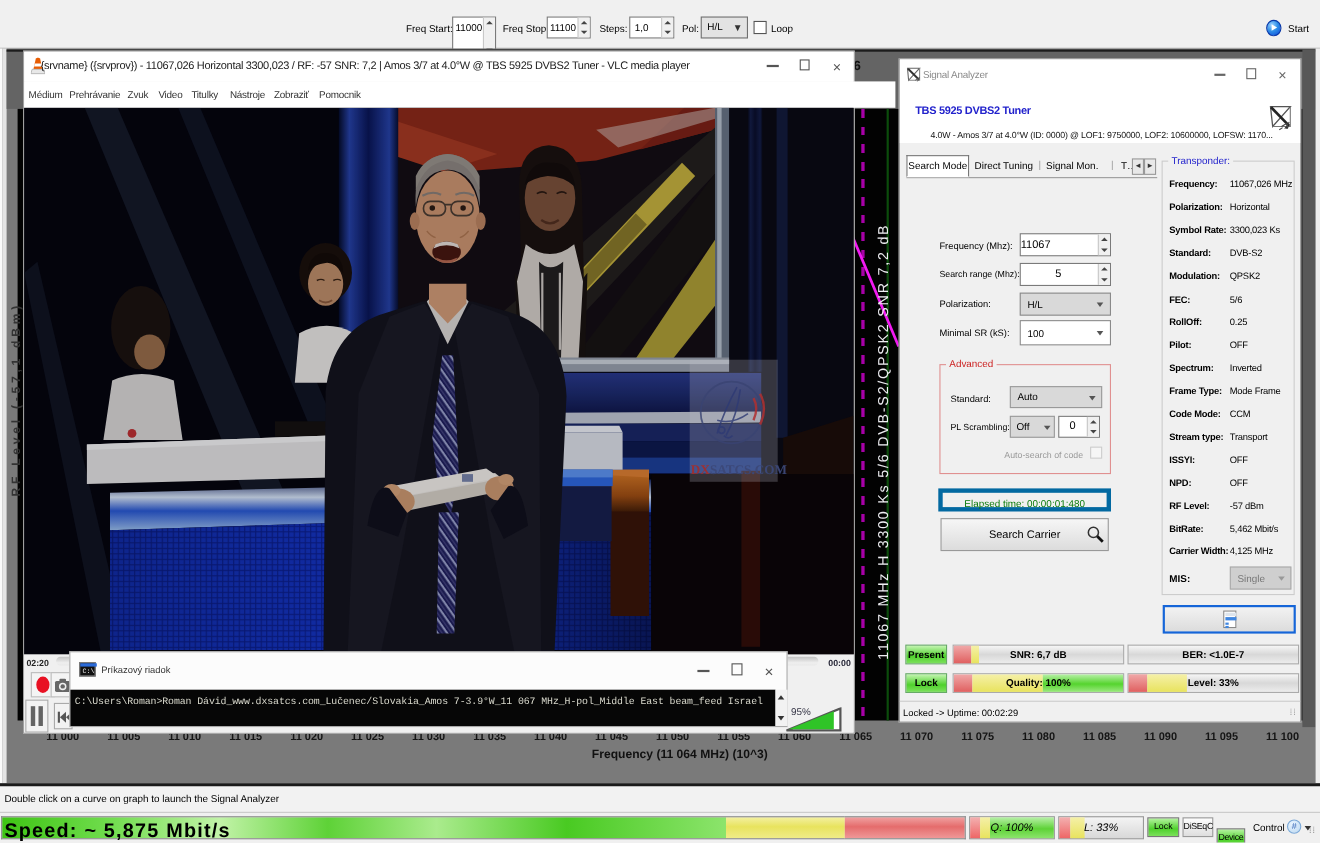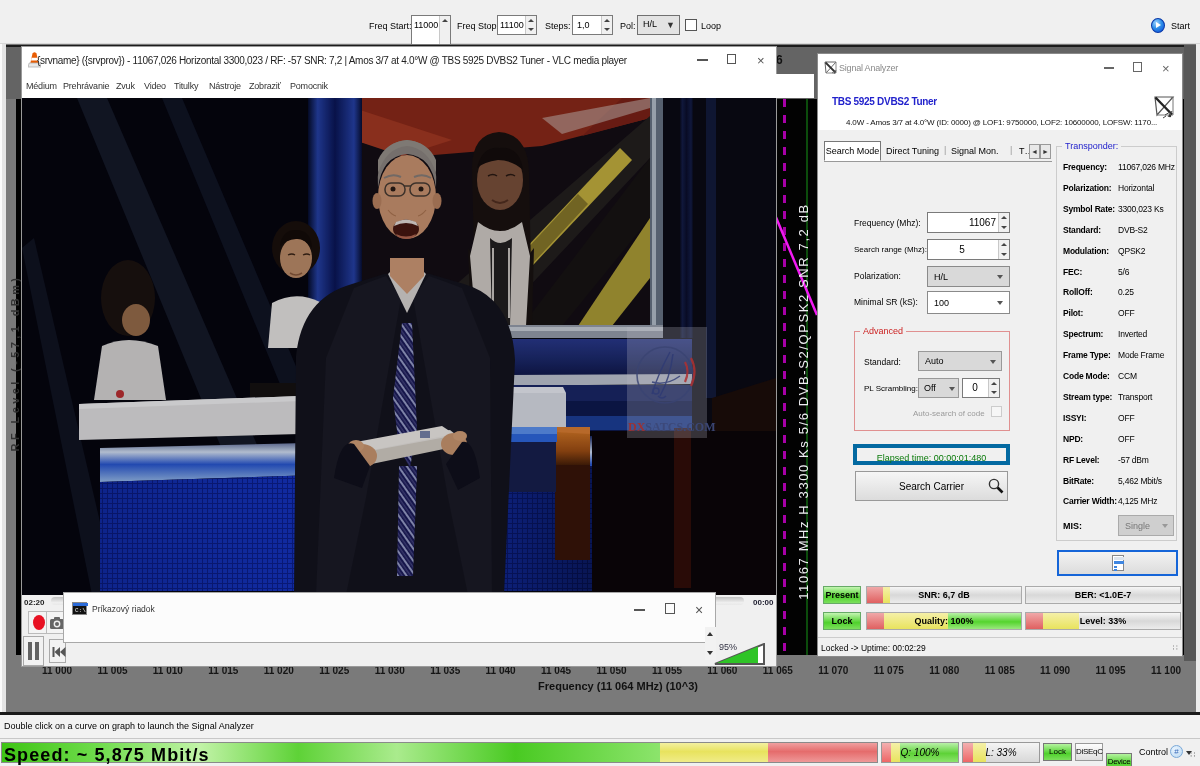--- a/index.html
+++ b/index.html
@@ -376,29 +376,32 @@
     </div>
 
     <div class="abs" style="left:697px;top:47px;font-size:9px;color:#334;">95%</div>
     <svg class="abs" style="left:692px;top:48px;" width="52" height="23" viewBox="0 0 52 23">
       <polygon points="1,21 50,21 50,1" fill="#fff" stroke="#555" stroke-width="2"></polygon>
       <polygon points="3,20 44,20 44,3.5" fill="#2fc427"></polygon>
     </svg>
   </div>
 </div>
 
-<div class="abs" id="cmd" style="left:63px;top:592px;width:653px;height:51px;background:#fcfcfc;border:1px solid #a8a8a8;padding-left:23px;">
+<div class="abs" id="cmd" style="left:63px;top:592px;width:653px;height:69px;background:#fcfcfc;border:1px solid #a8a8a8;padding-left:23px;">
   <div class="abs" style="left:8px;top:9px;width:15px;height:13px;background:#111;border:1px solid #888;">
     <div class="abs" style="left:0px;top:0px;width:15px;height:3px;background:#2a6ad8;"></div>
     <div class="abs" style="left:2px;top:4px;font-size:6px;color:#eee;font-family:'Liberation Mono',monospace;">C:\</div>
   </div>
   <div class="abs" style="left:28px;top:11px;font-size:8.5px;color:#333;">Príkazový riadok</div>
   <div class="abs" style="left:570px;top:16px;width:11px;height:1.5px;background:#555;"></div>
   <div class="abs" style="left:601px;top:10px;width:10px;height:11px;border:1.2px solid #555;"></div>
   <div class="abs" style="left:631px;top:9px;font-size:14px;color:#555;">×</div>
+  <div class="abs" style="left:0px;top:34px;width:641px;height:33px;background:#060606;">
+    <div class="abs" style="left:4px;top:6px;font-size:9px;font-family:'Liberation Mono',monospace;color:#d8d8cc;white-space:nowrap;letter-spacing:-0.1px;">C:\Users\Roman&gt;Roman Dávid_www.dxsatcs.com_Lučenec/Slovakia_Amos 7-3.9°W_11 067 MHz_H-pol_Middle East beam_feed Israel</div>
+  </div>
   <div class="abs" style="left:641px;top:34px;width:11px;height:33px;background:#f2f2f2;">
     <div class="abs" style="left:2px;top:5px;width:0;height:0;border-bottom:4px solid #333;border-left:3px solid transparent;border-right:3px solid transparent;"></div>
     <div class="abs" style="left:2px;top:24px;width:0;height:0;border-top:4px solid #333;border-left:3px solid transparent;border-right:3px solid transparent;"></div>
   </div>
 </div>
 
 <div class="abs" id="sa" style="left:817px;top:53px;width:366px;height:604px;background:#f0f0f0;border:1px solid #8a8a8a;">
 
   <div class="abs" style="left:0;top:0;width:364px;height:76px;background:#fff;">
     <svg class="abs" style="left:5px;top:6px;" width="16" height="16" viewBox="0 0 16 16">
@@ -428,21 +431,21 @@
     <div class="abs" style="left:126px;top:15px;color:#999;">|</div>
     <div class="abs" style="left:133px;top:16px;font-size:9px;">Signal Mon.</div>
     <div class="abs" style="left:192px;top:15px;color:#999;">|</div>
     <div class="abs" style="left:201px;top:16px;font-size:9px;">T…</div>
     <div class="abs" style="left:211px;top:14px;width:11px;height:15px;background:#e8e8e8;border:1px solid #999;text-align:center;line-height:13px;font-size:7px;color:#333;">◄</div>
     <div class="abs" style="left:222px;top:14px;width:11px;height:15px;background:#e8e8e8;border:1px solid #999;text-align:center;line-height:13px;font-size:7px;color:#333;">►</div>
     <div class="abs" style="left:6px;top:31px;width:228px;height:1px;background:#999;"></div>
 
     <div class="abs" style="left:36px;top:88px;font-size:8.5px;">Frequency (Mhz):</div>
     <div class="spinbox" style="left:109px;top:82px;width:83px;height:21px;">
-        <span style="position:absolute;left:0;top:4px;width:68px;text-align:right;font-size:10px;">11067</span>
+        <span style="position:absolute;left:0;top:4px;width:68px;text-align:left;font-size:10px;">11067</span>
         <span class="spin" style="right:0;"></span>
       </div>
     <div class="abs" style="left:36px;top:115px;font-size:8px;">Search range (Mhz):</div>
     <div class="spinbox" style="left:109px;top:109px;width:83px;height:21px;">
         <span style="position:absolute;left:0;top:4px;width:68px;text-align:center;font-size:10px;">5</span>
         <span class="spin" style="right:0;"></span>
       </div>
     <div class="abs" style="left:36px;top:141px;font-size:8.5px;">Polarization:</div>
     <div class="abs" style="left:109px;top:136px;width:83px;height:21px;background:#d9d9d9;border:1px solid #8a8a8a;">
         <span style="position:absolute;left:6px;top:5px;font-size:9px;">H/L</span>

